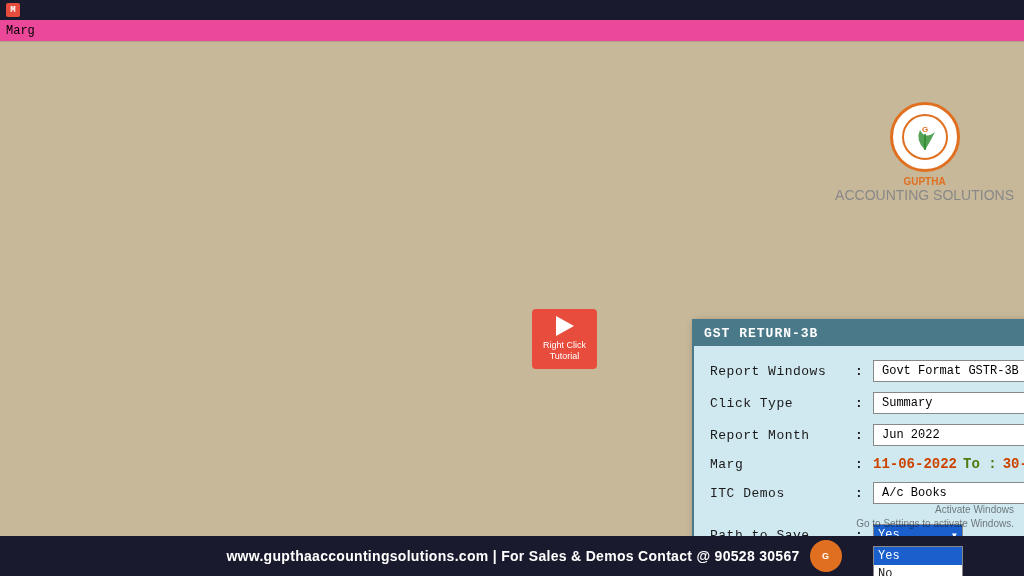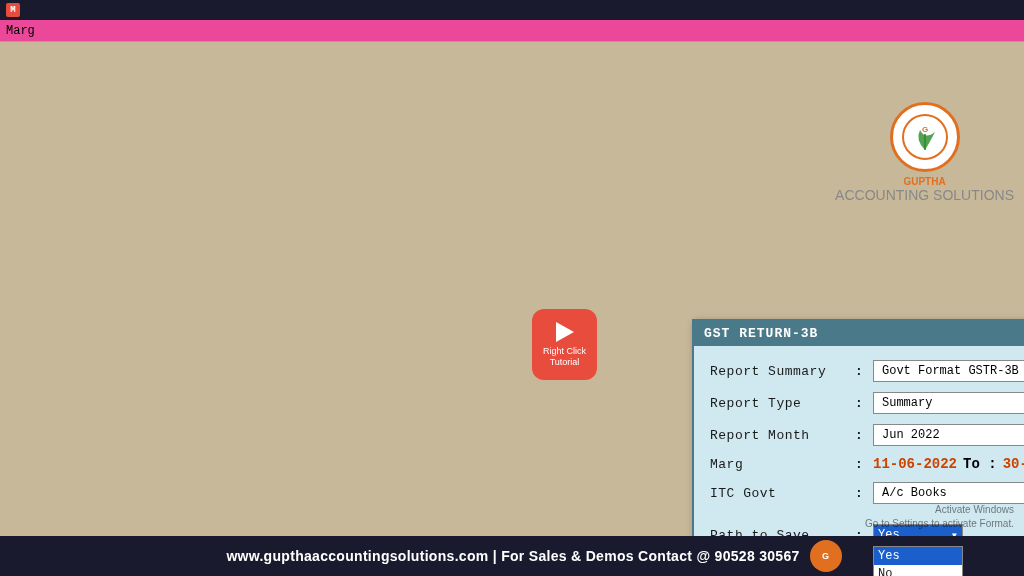--- a/index.html
+++ b/index.html
@@ -112,21 +112,21 @@
     .date-range {
       display: flex;
       align-items: center;
       gap: 6px;
       color: #cc4400;
       font-size: 14px;
       font-weight: bold;
       font-family: 'Courier New', Courier, monospace;
     }
     .date-range .to-label {
-      color: #000000;
+      color: #4d7c0f;
       font-weight: bold;
     }
 
     
     .dropdown-open-container {
       position: relative;
       display: inline-block;
     }
     .dropdown-selected {
       height: 22px;
@@ -161,23 +161,23 @@
       background: #1a5fcc;
       color: white;
     }
 
     
     .yt-btn {
       position: absolute;
       top: 20px;
       right: -85px;
       width: 65px;
-      height: 71px;
+      height: 60px;
       background: #e74c3c;
-      border-radius: 12px;
+      border-radius: 4px;
       display: flex;
       flex-direction: column;
       align-items: center;
       justify-content: center;
       cursor: pointer;
     }
     .yt-play {
       width: 0;
       height: 0;
       border-top: 10px solid transparent;
@@ -293,29 +293,29 @@
 
 <div class="main-content">
 
   <div class="dialog-wrapper">
 
     <div class="dialog">
       <div class="dialog-title">GST RETURN-3B</div>
       <div class="dialog-body">
 
         <div class="form-row">
-          <span class="form-label">Report Summary</span>
+          <span class="form-label">Report Windows</span>
           <span class="form-colon">:</span>
           <select class="form-control">
             <option>Govt Format GSTR-3B</option>
           </select>
         </div>
 
         <div class="form-row">
-          <span class="form-label">Report Type</span>
+          <span class="form-label">Click Type</span>
           <span class="form-colon">:</span>
           <select class="form-control">
             <option>Summary</option>
           </select>
         </div>
 
         <div class="form-row">
           <span class="form-label">Report Month</span>
           <span class="form-colon">:</span>
           <select class="form-control">
@@ -327,21 +327,21 @@
           <span class="form-label">Marg</span>
           <span class="form-colon">:</span>
           <div class="date-range">
             <span>11-06-2022</span>
             <span class="to-label">To :</span>
             <span>30-06-2022</span>
           </div>
         </div>
 
         <div class="form-row">
-          <span class="form-label">ITC Govt</span>
+          <span class="form-label">ITC Demos</span>
           <span class="form-colon">:</span>
           <select class="form-control">
             <option>A/c Books</option>
           </select>
         </div>
 
         <div style="height:10px"></div>
 
         <div class="form-row">
           <span class="form-label">Path to Save</span>
@@ -380,21 +380,21 @@
         <path d="M25 38 Q15 28 20 18 Q25 28 35 20 Q30 30 25 38Z" fill="#2a8a2a" opacity="0.8"></path>
         <line x1="25" y1="38" x2="25" y2="22" stroke="#2a8a2a" stroke-width="1.5"></line>
       </svg>
     </div>
     <div class="guptha-text">GUPTHA</div>
     <div class="guptha-subtext">ACCOUNTING SOLUTIONS</div>
   </div>
 
   <div class="activate-windows">
     <div>Activate Windows</div>
-    <div>Go to Settings to activate Format.</div>
+    <div>Go to Settings to activate Windows.</div>
   </div>
 
 </div>
 
 <div class="footer-bar">
   <span class="footer-text">www.gupthaaccountingsolutions.com | For Sales &amp; Demos Contact @ 90528 30567</span>
   <div class="footer-logo">G</div>
 </div>
 
 </body></html>

